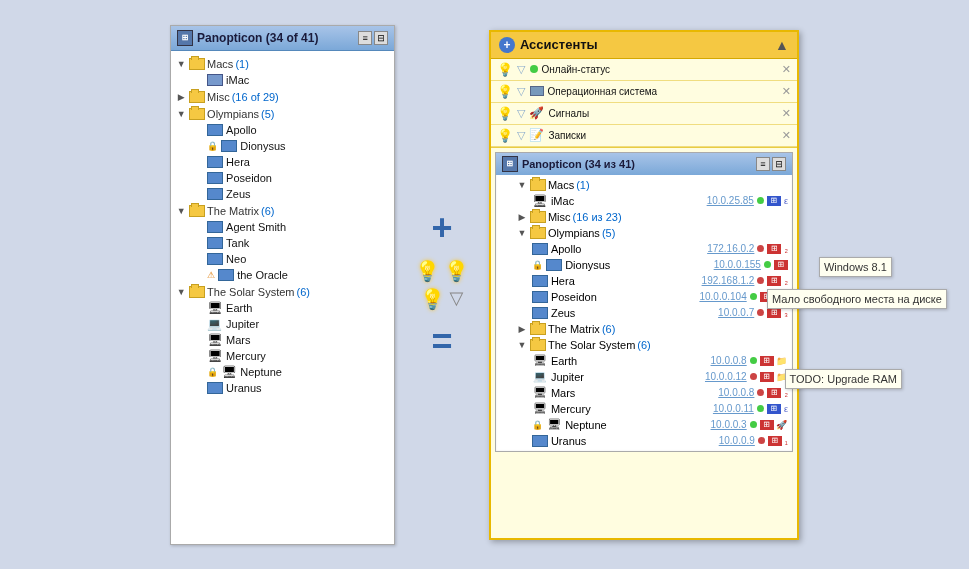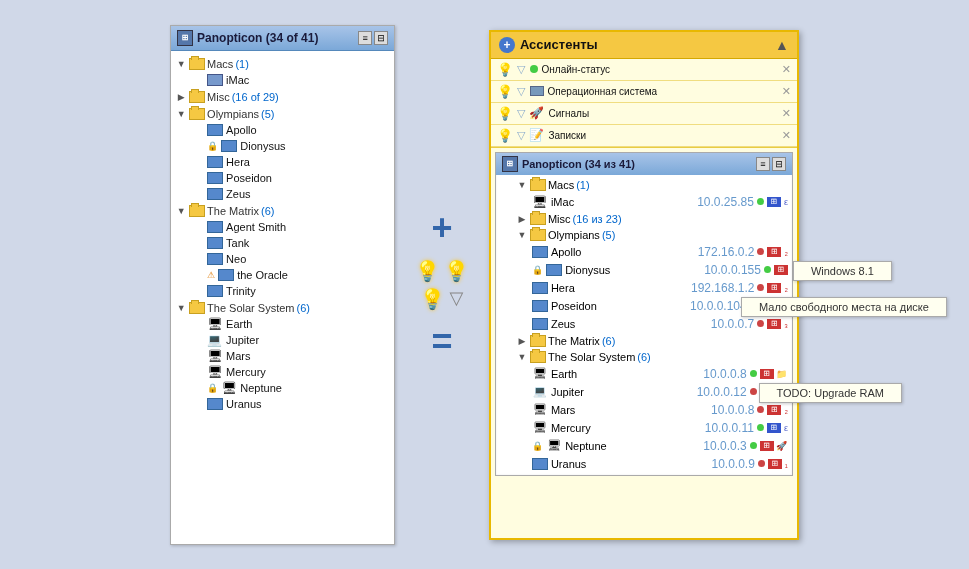--- a/index.html
+++ b/index.html
@@ -370,22 +370,23 @@
 
     .sub-item {
       display: flex;
       align-items: center;
       padding: 2px 4px;
       gap: 3px;
     }
 
     .ip-text {
       color: #6699cc;
-      font-size: 12px;
+      font-size: 10px;
       margin-left: auto;
+      text-decoration: underline;
     }
 
     .win-icon {
       width: 14px;
       height: 10px;
       background: #cc3333;
       display: flex;
       align-items: center;
       justify-content: center;
     }
@@ -412,21 +413,21 @@
       height: 7px;
       border-radius: 50%;
       background: #cc4444;
       flex-shrink: 0;
     }
 
     
     .tooltip-box {
       background: #fffff0;
       border: 1px solid #aaa;
-      padding: 3px 17px;
+      padding: 3px 4px;
       font-size: 11px;
       color: #333;
       white-space: nowrap;
       box-shadow: 1px 1px 3px rgba(0,0,0,0.2);
       position: relative;
     }
 
     .sub-group-header {
       display: flex;
       align-items: center;
@@ -574,29 +575,20 @@
         </div>
         <div class="tree-item indent-2">
           <span style="font-size:9px;color:#dd7700;">⚠</span>
           <div class="icon-grid item-icon">
               <span></span>
               <span></span>
               <span></span>
               <span></span>
             </div>
           <span class="item-label">the Oracle</span>
-        </div>
-        <div class="tree-item indent-2">
-          <div class="icon-grid item-icon">
-              <span></span>
-              <span></span>
-              <span></span>
-              <span></span>
-            </div>
-          <span class="item-label">Trinity</span>
         </div>
       </div>
 
       <div class="tree-group">
         <div class="tree-group-header">
           <span class="expand-icon">▼</span>
           <span class="folder-icon"></span>
           <span class="group-label">The Solar System </span>
           <span class="group-count">(6)</span>
         </div>

